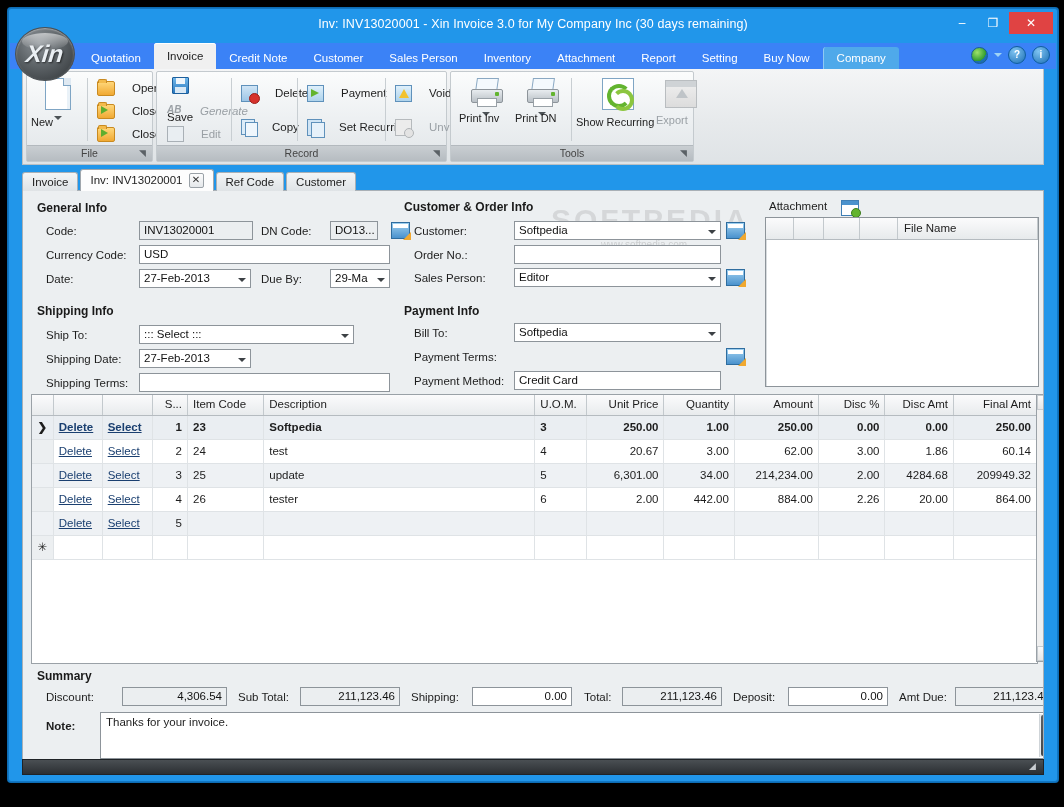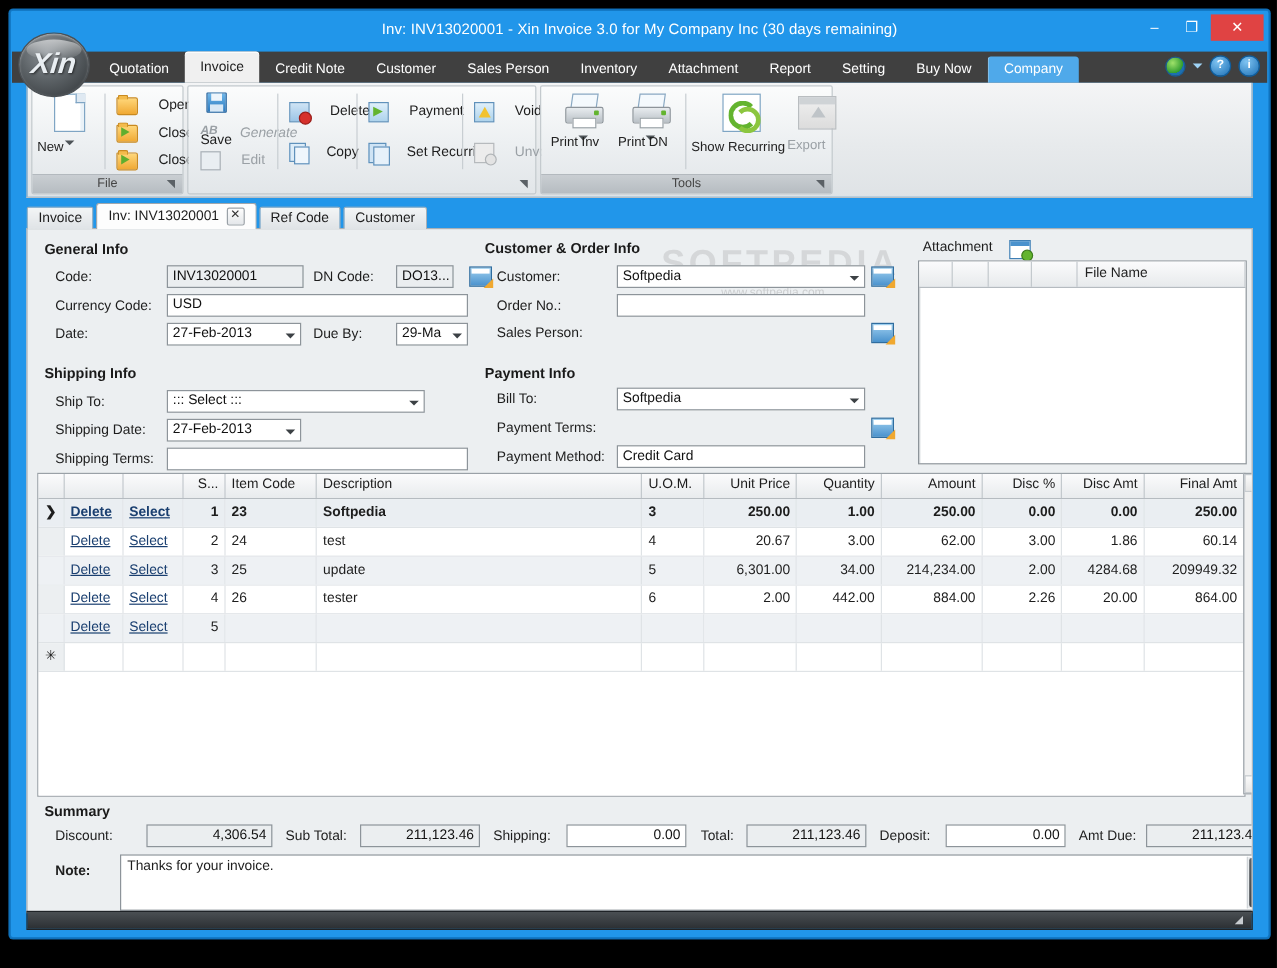--- a/index.html
+++ b/index.html
@@ -20,21 +20,21 @@
              text-shadow:1px 1px 2px rgba(0,0,0,.6);transform:skewX(-6deg);}
   .logo:after{content:"";position:absolute;left:6px;top:5px;width:46px;height:17px;border-radius:50%;
               background:linear-gradient(180deg,rgba(255,255,255,.55),rgba(255,255,255,0));}
 
   .wbtns{position:absolute;right:4px;top:3px;display:flex;gap:1px;}
   .wbtn{width:30px;height:22px;display:flex;align-items:center;justify-content:center;
         color:#fff;font-size:12px;background:transparent;}
   .wbtn.close{background:#e04343;width:44px;}
 
   
-  .menubar{position:absolute;left:1px;right:1px;top:34px;height:26px;background:#404040;}
+  .menubar{position:absolute;left:1px;right:1px;top:34px;height:26px;background:#3b82f6;}
   .mtabs{position:absolute;left:68px;top:0;display:flex;height:26px;align-items:flex-end;}
   .mtab{height:22px;line-height:22px;padding:0 13px;font-size:11.5px;color:#fff;cursor:default;
         border-radius:3px 3px 0 0;white-space:nowrap;}
   .mtab.active{background:#f0f0f0;color:#1d1d1d;height:26px;line-height:26px;
                box-shadow:inset 0 1px 0 #fff;}
   .mtab.company{background:#4fa9ea;color:#fff;border-left:1px solid #8fc9f2;}
   .sysicons{position:absolute;right:6px;top:3px;display:flex;align-items:center;gap:6px;}
   .globe{width:15px;height:15px;border-radius:50%;
          background:radial-gradient(circle at 35% 30%,#9fe26a,#2f9b2f 60%,#1d6fb0 61%,#1d6fb0 100%);
          border:1px solid #1a5c93;}
@@ -310,20 +310,21 @@
       <div class="smbtn" style="left:234px;top:10px;">
         <span class="ico ic-void">
             <i class="tri"></i>
           </span>
         <span>Void</span>
       </div>
       <div class="smbtn dis" style="left:234px;top:44px;">
         <span class="ico ic-unvoid"></span>
         <span>Unvoid</span>
       </div>
+      <div class="glabel">Record</div>
       <div class="dlg">◥</div>
     </div>
 
     <div class="rgroup" style="left:427px;width:242px;">
       <div class="bigbtn" style="left:8px;top:2px;">
         <div class="ic ico ic-print">
           <i class="p-paper"></i><i class="p-body"></i><i class="p-out"></i><i class="p-led"></i></div>
         <div class="lbl">Print Inv</div>
         <div class="dn"></div>
       </div>
@@ -403,20 +404,24 @@
     <div class="combo" style="left:491px;top:30px;width:207px;">
       <span>Softpedia</span>
       <i class="cb-arw"></i>
     </div>
     <div class="pencil" style="left:703px;top:31px;"></div>
 
     <div class="lbl" style="left:391px;top:58px;">Order No.:</div>
     <div class="fld" style="left:491px;top:54px;width:207px;"></div>
 
     <div class="lbl" style="left:391px;top:81px;">Sales Person:</div>
+    <div class="combo" style="left:491px;top:77px;width:207px;">
+      <span>Editor</span>
+      <i class="cb-arw"></i>
+    </div>
     <div class="pencil" style="left:703px;top:78px;"></div>
 
     <div class="sect-title" style="left:381px;top:113px;">Payment Info</div>
     <div class="lbl" style="left:391px;top:136px;">Bill To:</div>
     <div class="combo" style="left:491px;top:132px;width:207px;">
       <span>Softpedia</span>
       <i class="cb-arw"></i>
     </div>
     <div class="lbl" style="left:391px;top:160px;">Payment Terms:</div>
     <div class="pencil" style="left:703px;top:157px;"></div>

